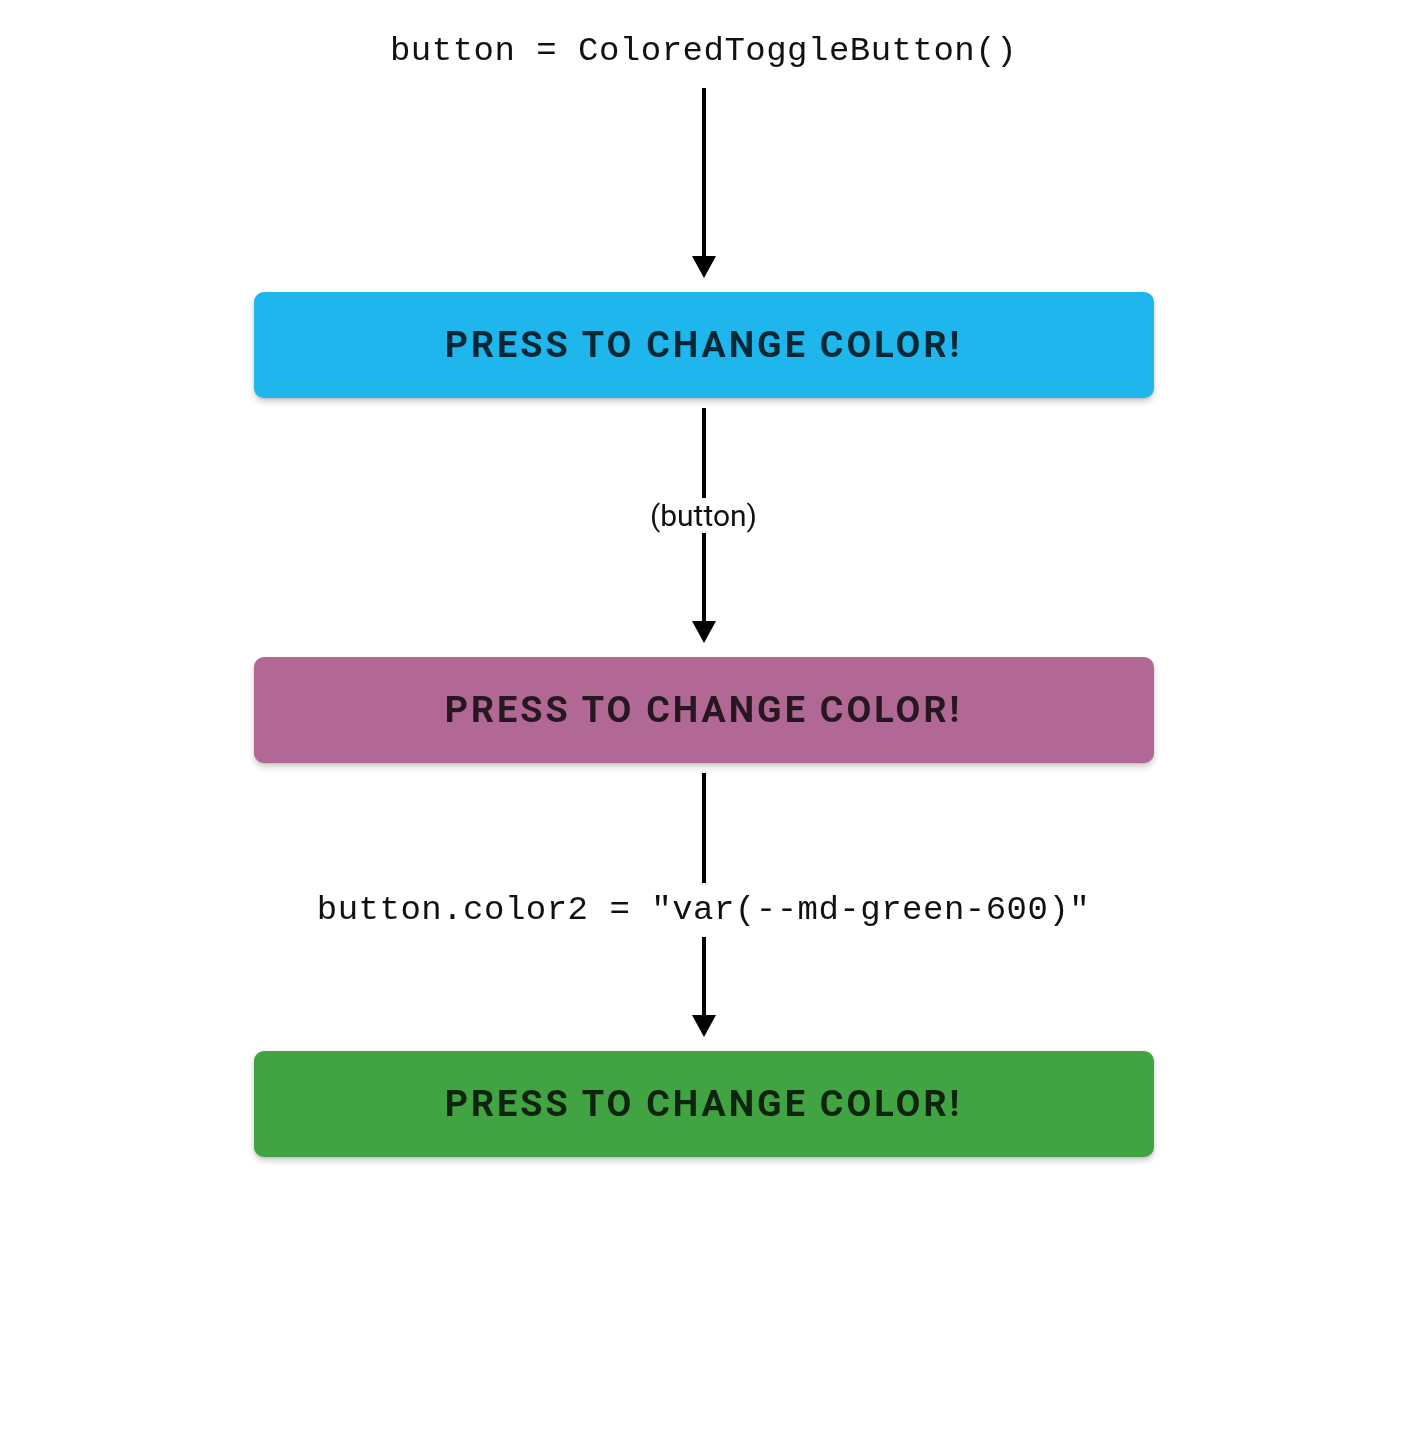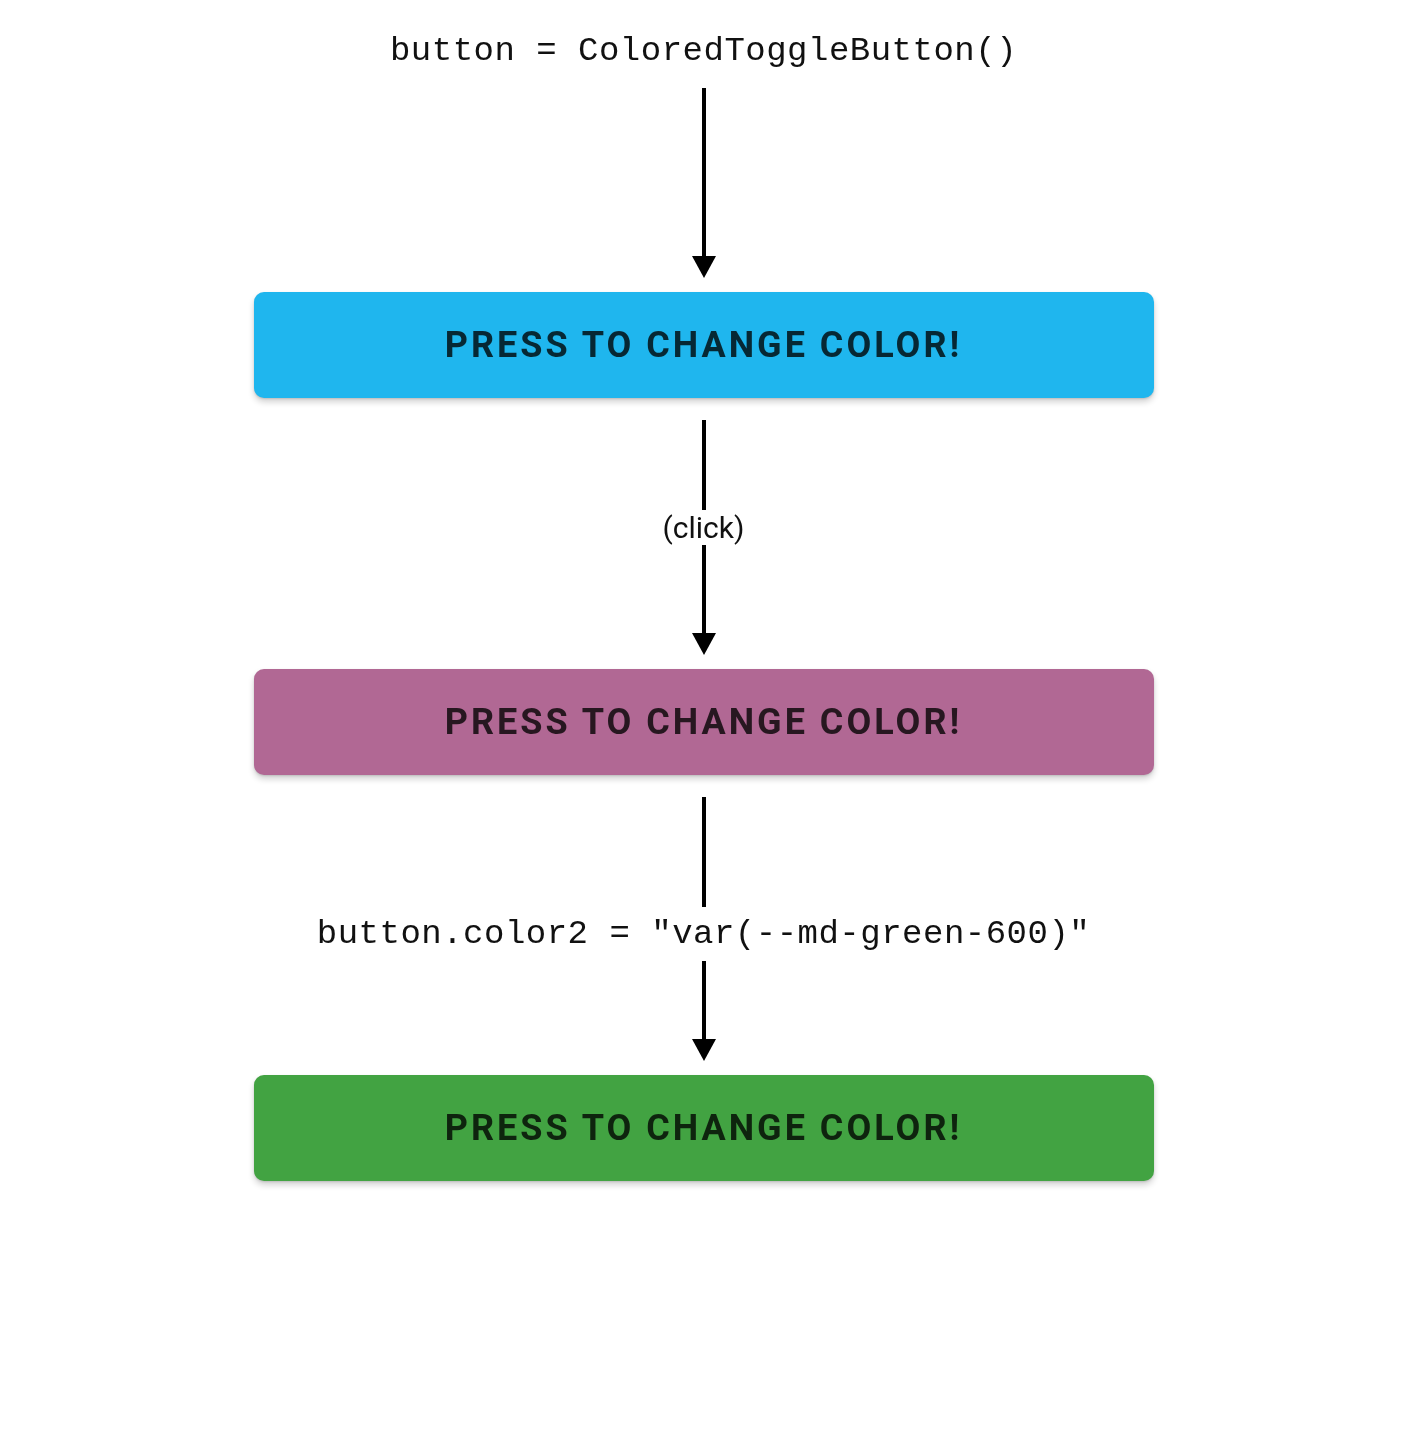--- a/index.html
+++ b/index.html
@@ -37,21 +37,21 @@
     display: block;
   }
   .btn {
     width: 900px;
     height: 106px;
     border-radius: 10px;
     box-shadow: 0 4px 6px rgba(0,0,0,0.18), 0 1px 2px rgba(0,0,0,0.12);
     display: flex;
     align-items: center;
     justify-content: center;
-    margin: 6px 0 22px 0;
+    margin: 6px 0 10px 0;
   }
   .btn .label {
     font-weight: 700;
     font-size: 36px;
     letter-spacing: 3px;
     color: rgba(0,0,0,0.78);
     text-transform: uppercase;
   }
   .gap-s { height: 8px; }
   .gap-m { height: 18px; }
@@ -73,21 +73,21 @@
   <div class="gap-s"></div>
 
   <div class="btn" style="background:#1fb6ee">
     <span class="label">PRESS TO CHANGE COLOR!</span>
   </div>
 
   <svg class="arrow" width="40" height="90" viewBox="0 0 40 90">
     <line x1="20" y1="0" x2="20" y2="90" stroke="#000" stroke-width="4"></line>
   </svg>
 
-  <div class="annotation">(click)</div>
+  <div class="annotation">(button)</div>
 
   <svg class="arrow" width="40" height="110" viewBox="0 0 40 110">
     <line x1="20" y1="0" x2="20" y2="90" stroke="#000" stroke-width="4"></line>
     <polygon points="20,110 8,88 32,88" fill="#000"></polygon>
   </svg>
 
   <div class="gap-s"></div>
 
   <div class="btn" style="background:#b16894">
     <span class="label">PRESS TO CHANGE COLOR!</span>

